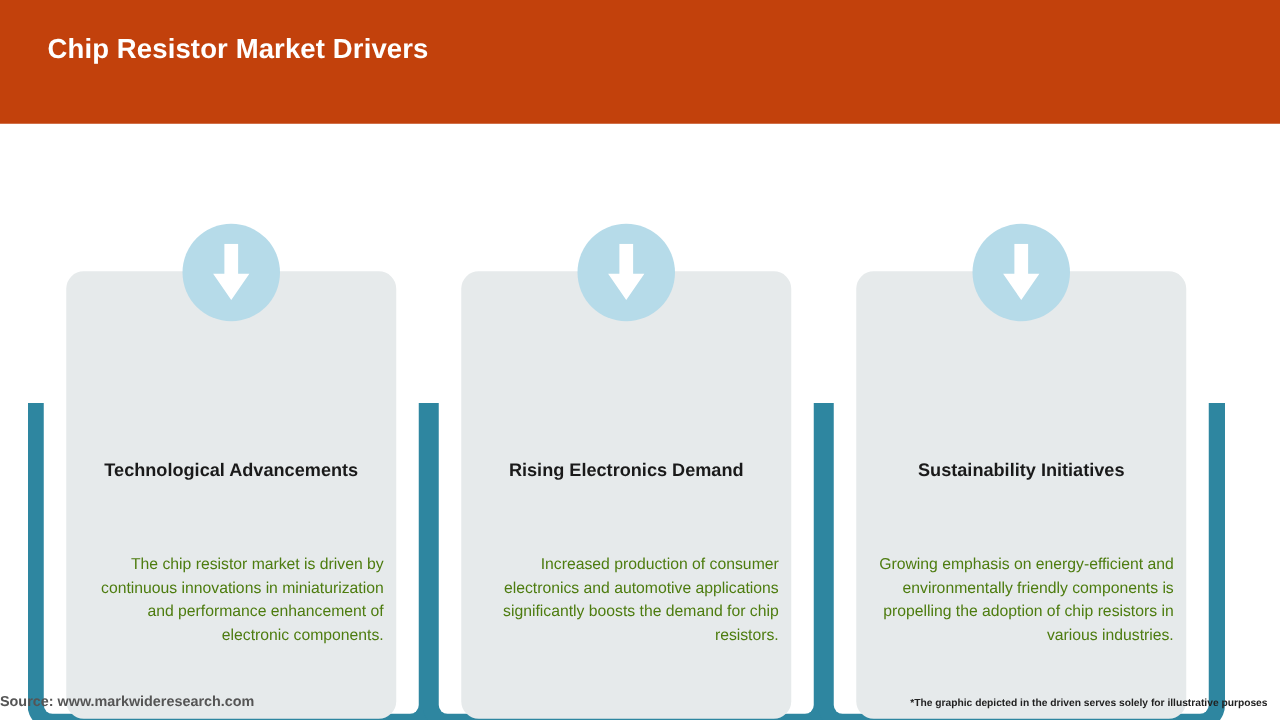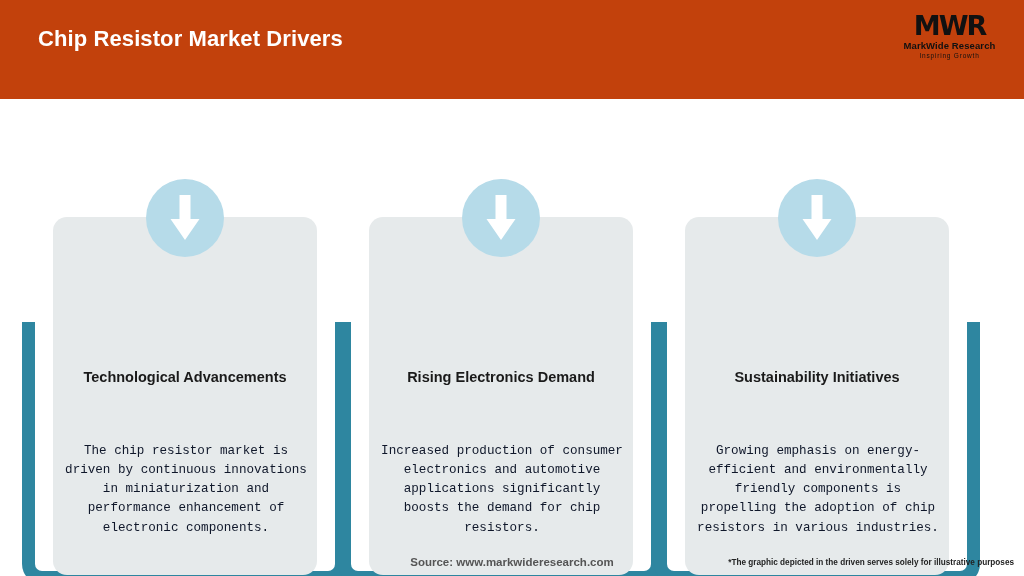--- a/index.html
+++ b/index.html
@@ -69,45 +69,38 @@
     display:flex;align-items:center;justify-content:center;
   }
   .arrow{display:block;}
   .card-title{
     position:absolute;left:10px;right:10px;top:152px;
     text-align:center;
     font-size:14.5px;font-weight:bold;color:#1a1a1a;
   }
   .card-body{
     position:absolute;left:12px;right:10px;top:225px;
-    font-size:12.6px;color:#0f172a;line-height:1.52;
-    text-align:center;
-    font-family:Liberation Mono, monospace;
+    font-size:12.6px;color:#4d7c0f;line-height:1.52;
+    text-align:right;
   }
 
   .source{
     position:absolute;left:0;top:556px;width:1024px;
-    text-align:center;
     font-size:11.5px;font-weight:bold;color:#555555;
   }
   .disclaimer{
     position:absolute;right:10px;top:558px;
     font-size:8.2px;font-weight:bold;color:#222222;
   }
 </style>
 </head>
 <body>
 
 <div class="header">
   <div class="header-title">Chip Resistor Market Drivers</div>
-  <div class="logo">
-    <div class="logo-mark">MWR</div>
-    <div class="logo-name">MarkWide Research</div>
-    <div class="logo-tag">Inspiring Growth</div>
-  </div>
 </div>
 
 <div class="stage">
 
   <div class="card-group g1">
     <div class="frame"></div>
     <div class="card">
       <div class="card-title">Technological Advancements</div>
       <div class="card-body">The chip resistor market is driven by continuous innovations in miniaturization and performance enhancement of electronic components.</div>
     </div>

